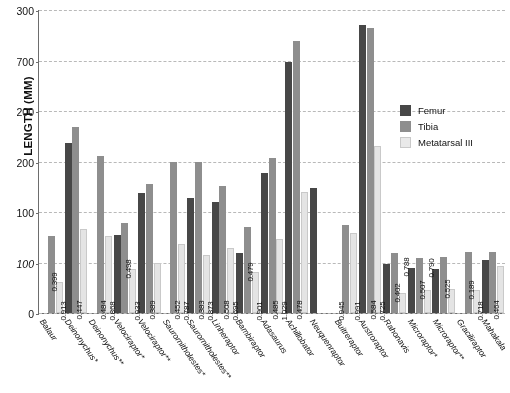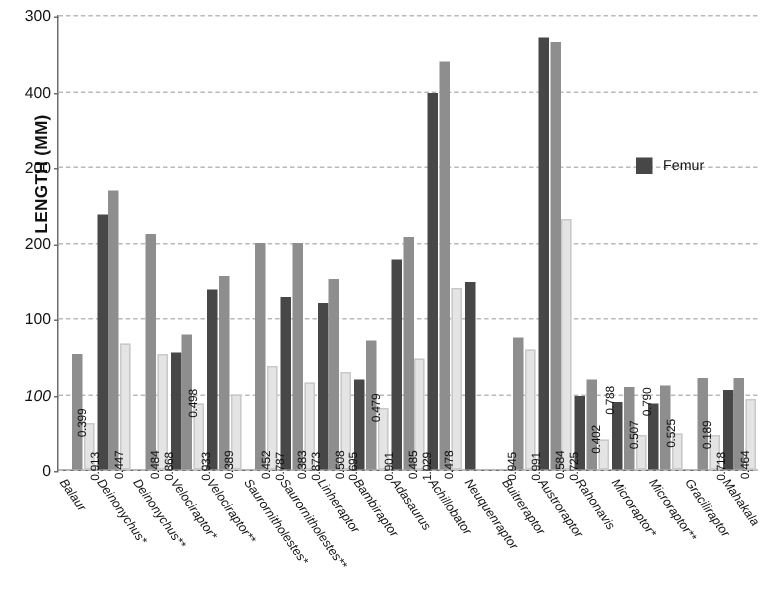--- a/index.html
+++ b/index.html
@@ -111,21 +111,21 @@
     white-space:nowrap;
     color:#111;
   }
 
   
   #legend{
     position:absolute;
     left:400px; top:105px;
     display:flex;flex-direction:column;gap:5px;
   }
-  .lg{display:flex;align-items:flex-end;gap:7px;margin-left:24px;}
+  .lg{display:flex;align-items:flex-end;gap:7px;}
   .sw{width:11px;height:11px;display:inline-block;}
   .sw.femur{background:#474747;}
   .sw.tibia{background:#8e8e8e;}
   .sw.mt{background:#e9e9e9;border:1px solid #c9c9c9;box-sizing:border-box;}
   .lgtxt{font-size:9.5px;color:#111;white-space:nowrap;}
 </style>
 </head>
 <body>
 
 <div id="figure">
@@ -149,21 +149,21 @@
         <div class="grid" style="top: 151.5px;">
           <span class="ytickmark"></span>
           <span class="ytick">200</span>
         </div>
         <div class="grid" style="top: 101px;">
           <span class="ytickmark"></span>
           <span class="ytick">200</span>
         </div>
         <div class="grid" style="top: 50.5px;">
           <span class="ytickmark"></span>
-          <span class="ytick">400</span>
+          <span class="ytick">700</span>
         </div>
         <div class="grid" style="top: 0px;">
           <span class="ytickmark"></span>
           <span class="ytick">300</span>
         </div>
       </div>
     <div id="bars">
         <div class="group">
           <div class="bar femur empty" style="height: 0px;"></div>
           <div class="bar tibia" style="height: 77.265px;"></div>
@@ -344,15 +344,23 @@
       <div class="xl" style="left: 400.684px;">Microraptor**</div>
       <div class="xl" style="left: 425.211px;">Graciliraptor</div>
       <div class="xl" style="left: 449.737px;">Mahakala</div>
     </div>
 
   <div id="legend">
       <div class="lg">
         <span class="sw femur"></span>
         <span class="lgtxt">Femur</span>
       </div>
+      <div class="lg">
+        <span class="sw tibia"></span>
+        <span class="lgtxt">Tibia</span>
+      </div>
+      <div class="lg">
+        <span class="sw mt"></span>
+        <span class="lgtxt">Metatarsal III</span>
+      </div>
     </div>
 
 </div>
 
 </body></html>

